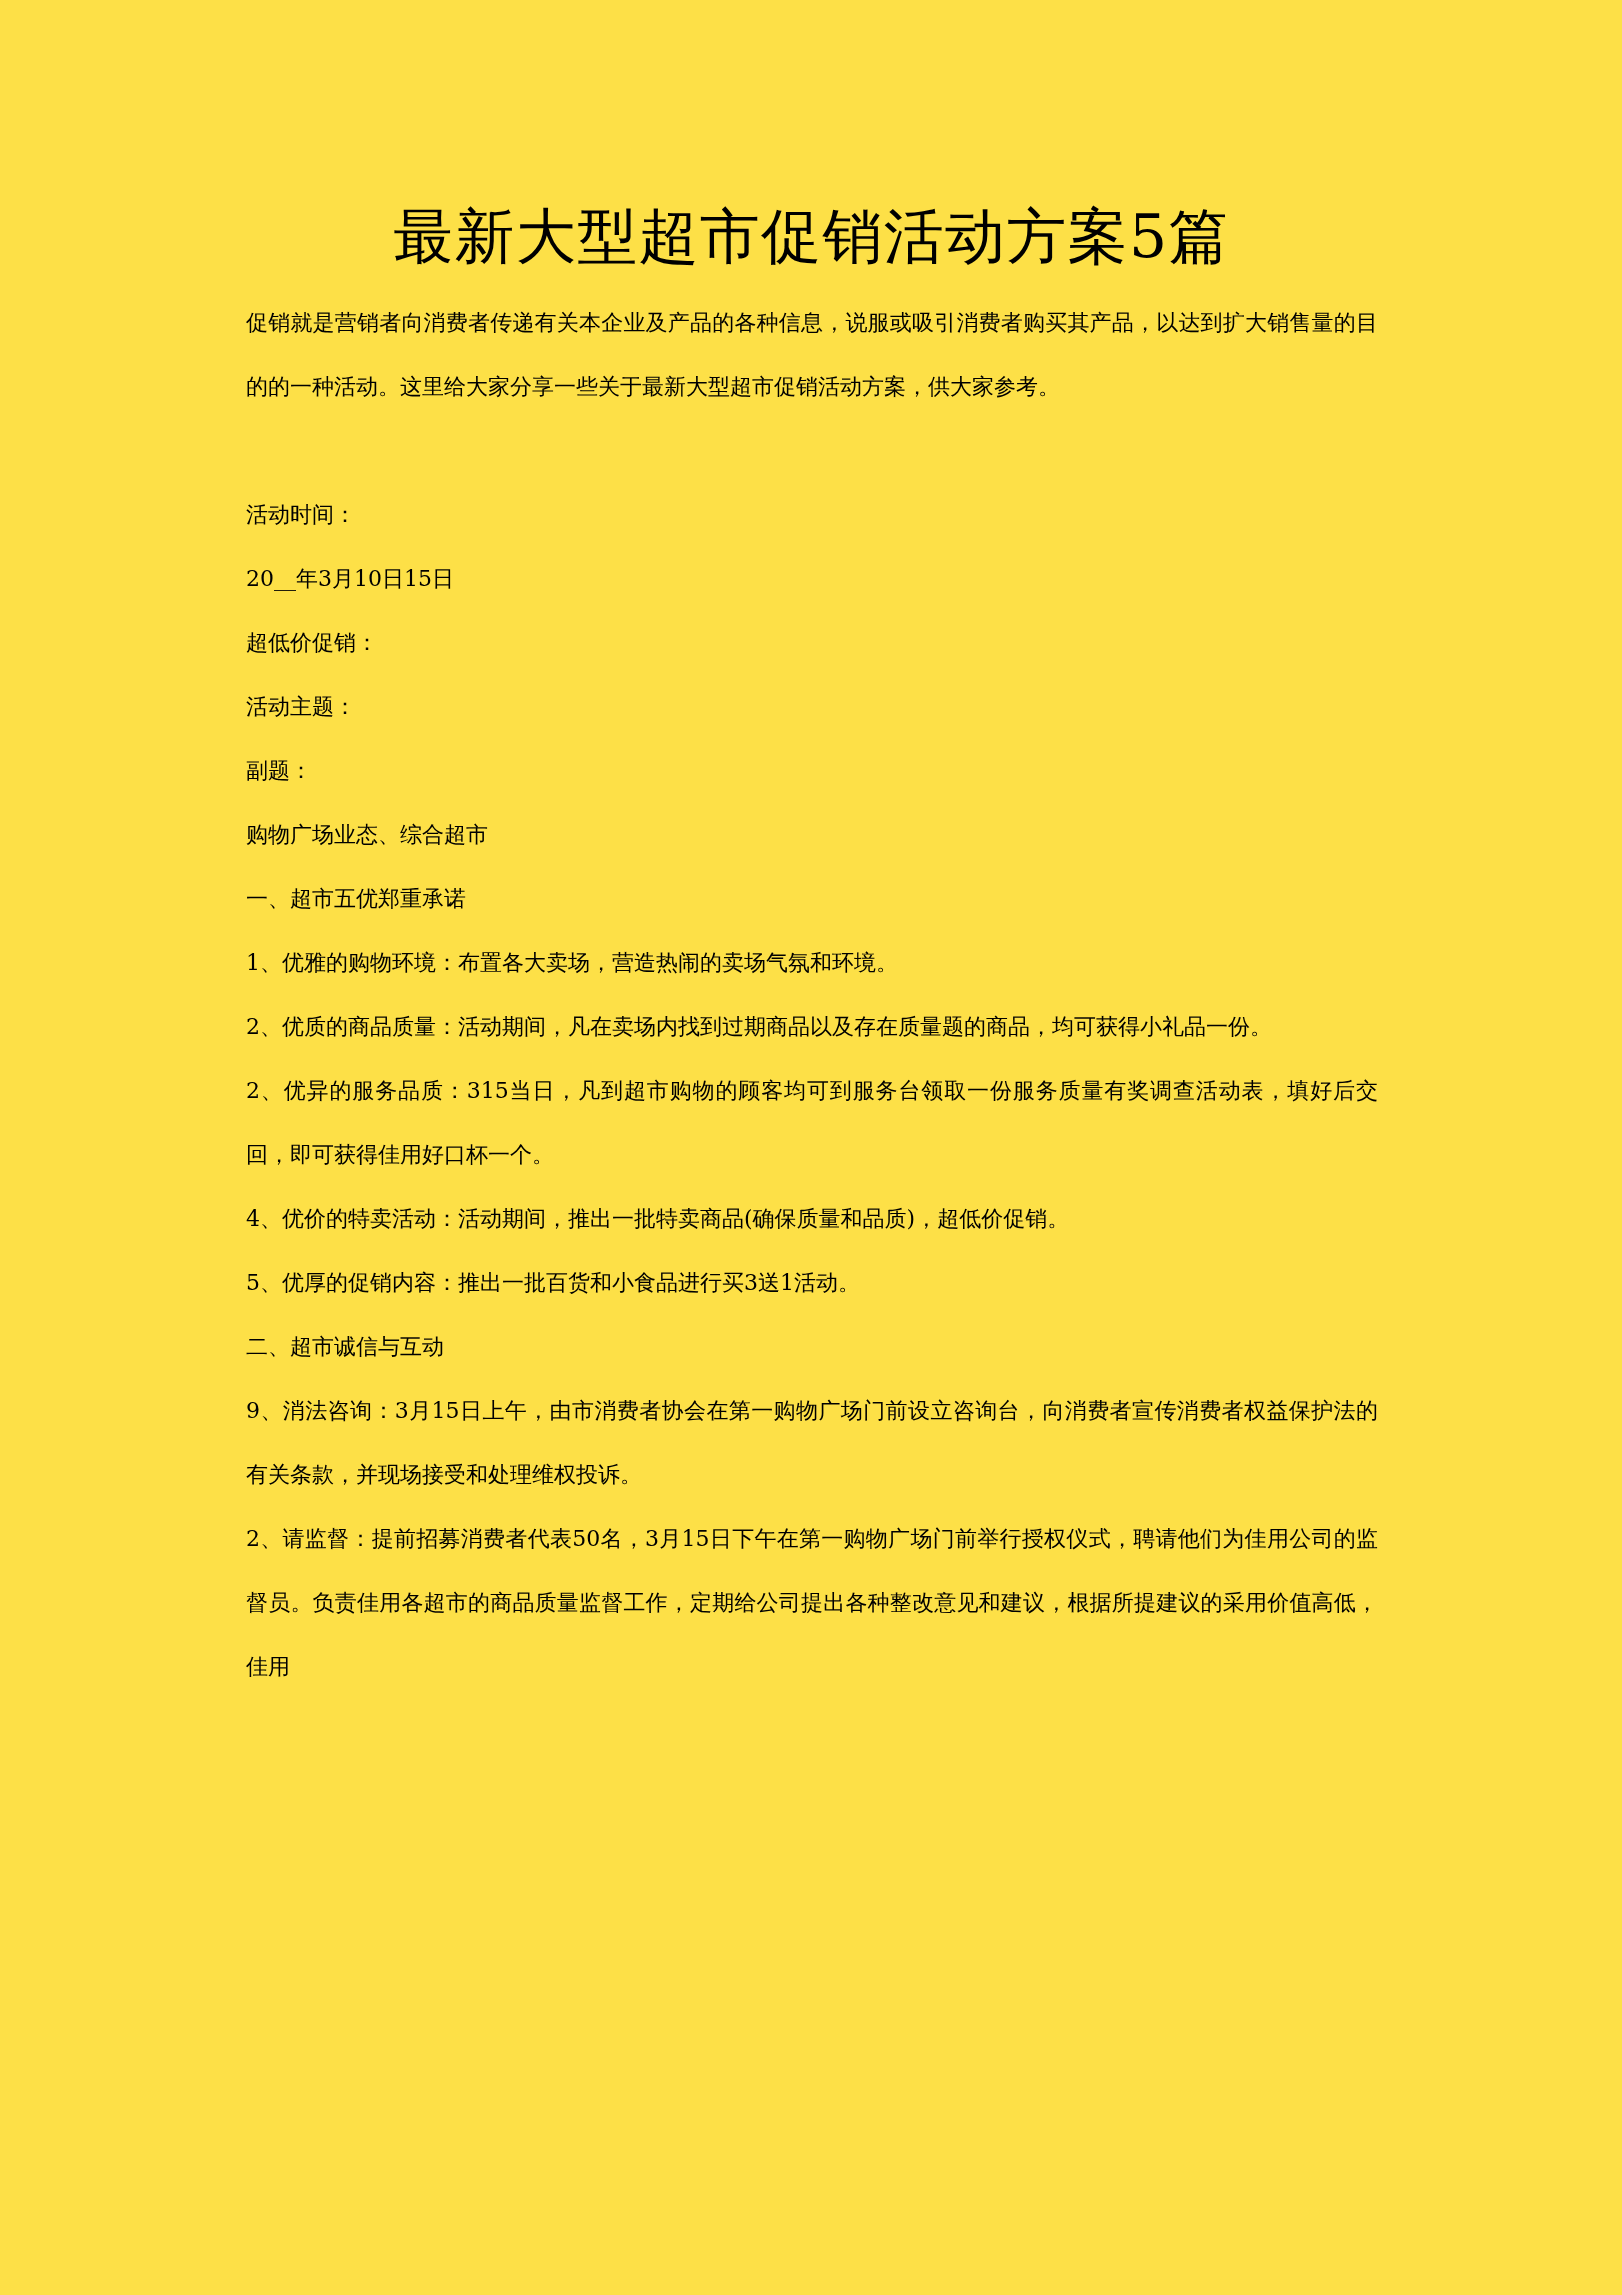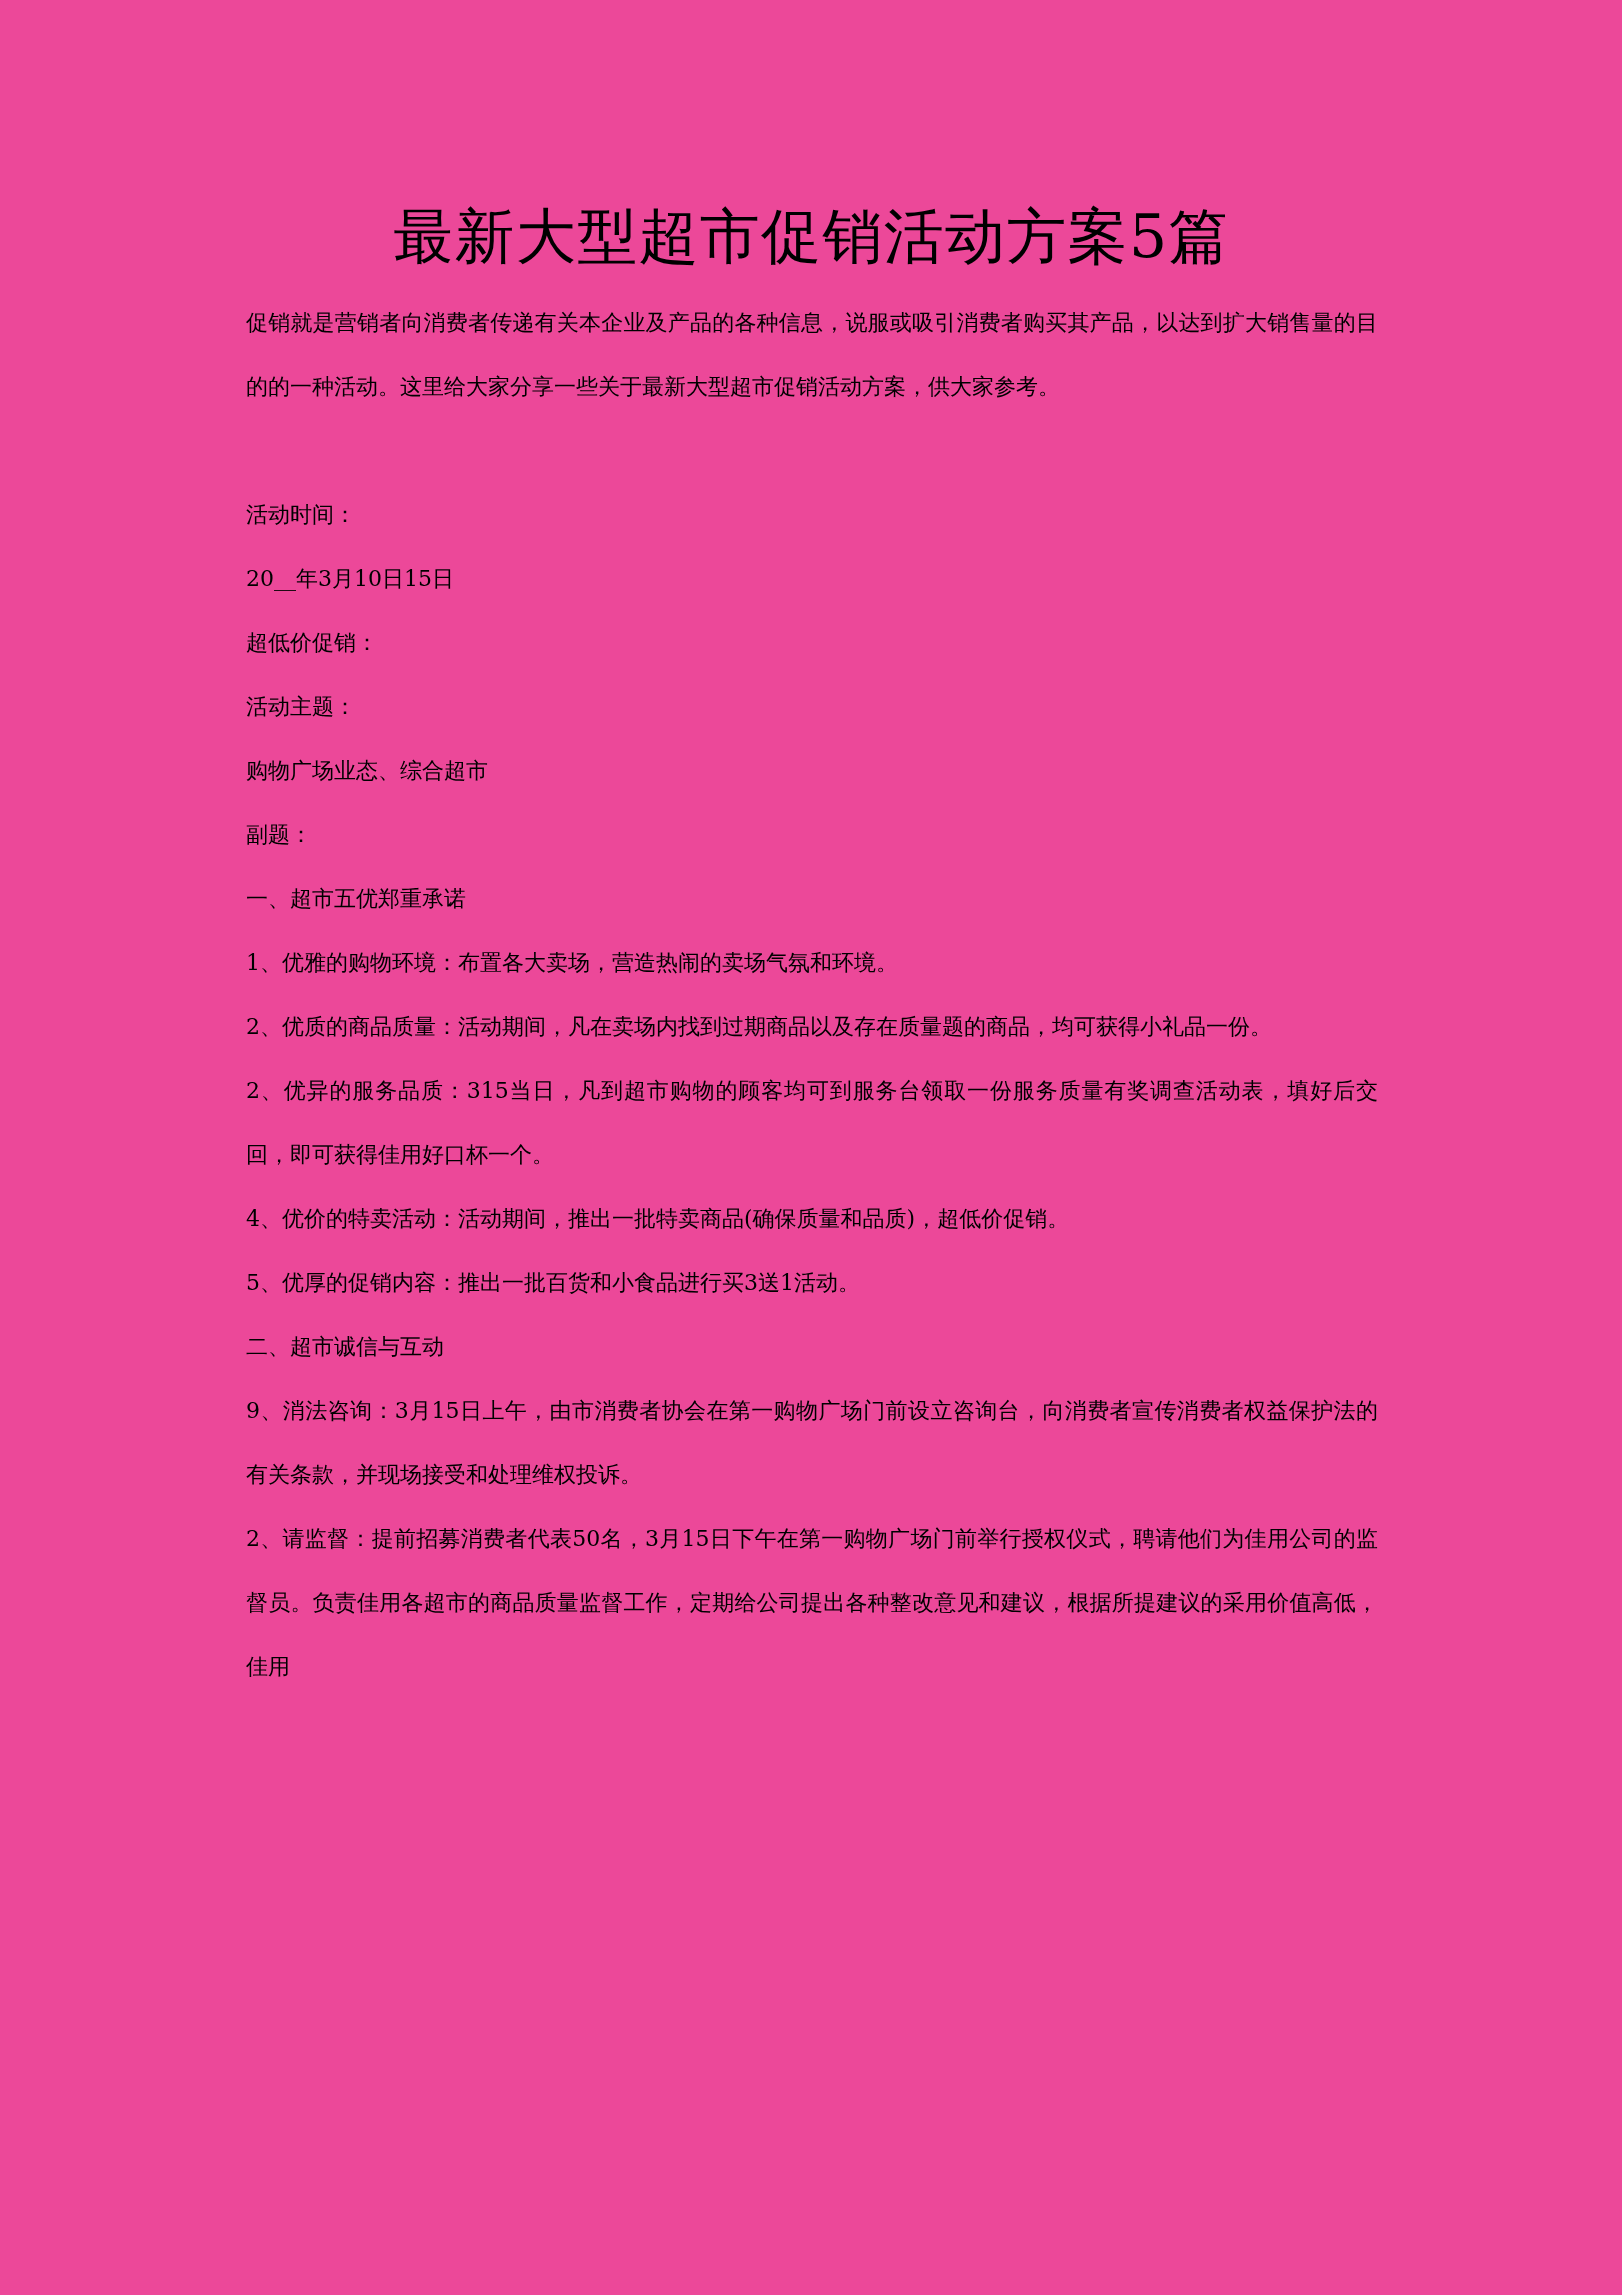--- a/index.html
+++ b/index.html
@@ -13,21 +13,21 @@
     position: relative;
     overflow: hidden;
     font-family: "DejaVu Serif", "Liberation Serif", serif;
     color: #000000;
   }
   .page {
     position: absolute;
     left: 0; top: 0;
     width: 1623px;
     height: 2295px;
-    background: #ec4899;
+    background: #fde047;
   }
   .title {
     position: absolute;
     left: 0;
     width: 1623px;
     top: 194px;
     text-align: center;
     font-size: 60px;
     line-height: 85px;
     letter-spacing: 1.3px;
@@ -63,23 +63,23 @@
     <p>促销就是营销者向消费者传递有关本企业及产品的各种信息，说服或吸引消费者购买其产品，以达到扩大销售量的目的的一种活动。这里给大家分享一些关于最新大型超市促销活动方案，供大家参考。</p>
 
     <div class="gap"></div>
 
     <p>活动时间：</p>
     <p>20__年3月10日15日</p>
 
     <p>超低价促销：</p>
 
     <p>活动主题：</p>
+    <p>副题：</p>
+
     <p>购物广场业态、综合超市</p>
-
-    <p>副题：</p>
 
 
     <p>一、超市五优郑重承诺</p>
     <p>1、优雅的购物环境：布置各大卖场，营造热闹的卖场气氛和环境。</p>
     <p>2、优质的商品质量：活动期间，凡在卖场内找到过期商品以及存在质量题的商品，均可获得小礼品一份。</p>
     <p>2、优异的服务品质：315当日，凡到超市购物的顾客均可到服务台领取一份服务质量有奖调查活动表，填好后交回，即可获得佳用好口杯一个。</p>
     <p>4、优价的特卖活动：活动期间，推出一批特卖商品(确保质量和品质)，超低价促销。</p>
     <p>5、优厚的促销内容：推出一批百货和小食品进行买3送1活动。</p>
 
     <p>二、超市诚信与互动</p>

